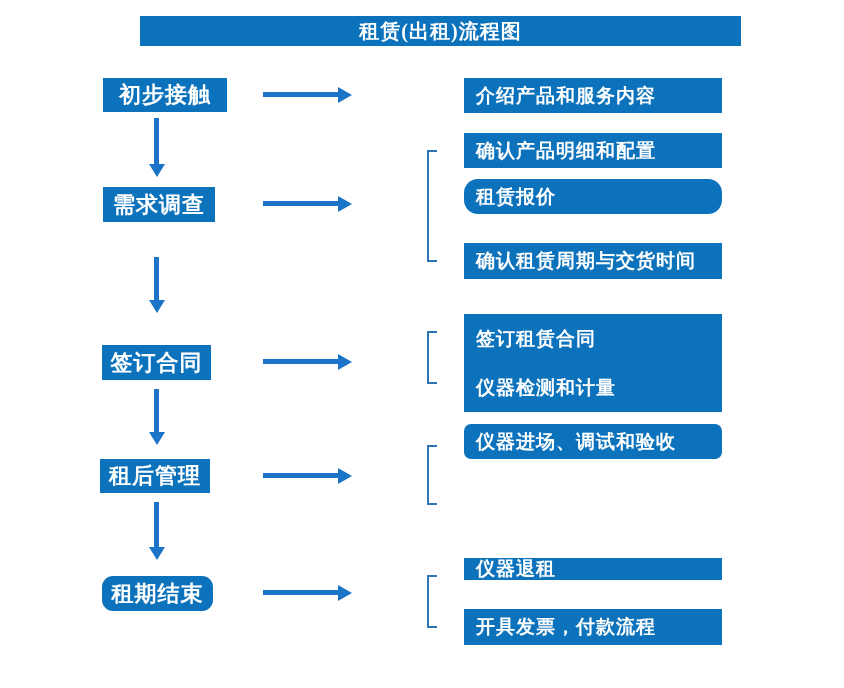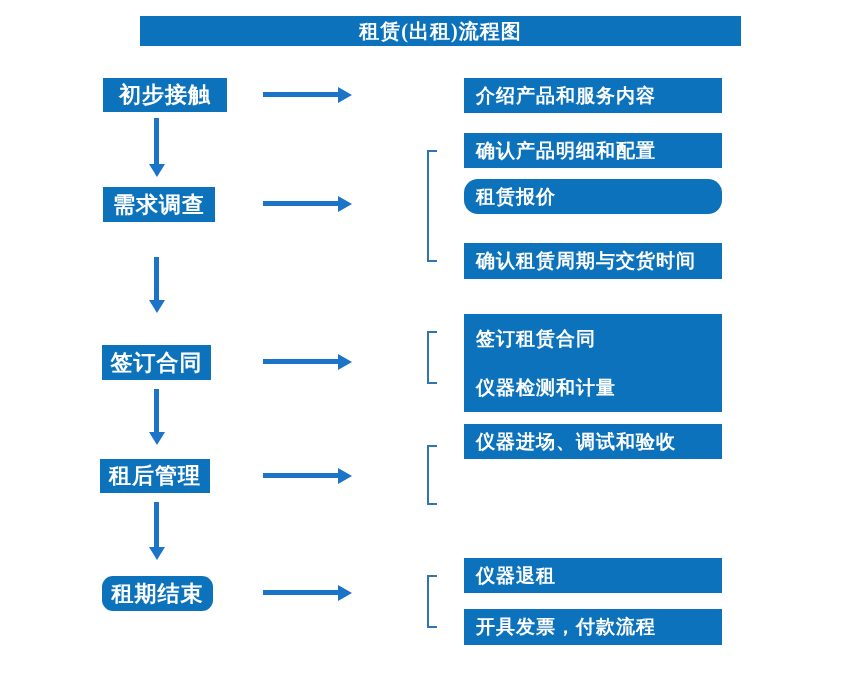--- a/index.html
+++ b/index.html
@@ -50,23 +50,23 @@
     padding-left:12px;box-sizing:border-box;
     letter-spacing:1px;
     margin-left:21px;
   }
   .d0{top:78px;height:35px;}
   .d1{top:133px;height:35px;}
   .d2{top:179px;height:35px;border-radius:14px;}
   .d3{top:243px;height:36px;}
   .d4{top:314px;height:50px;}
   .d5{top:364px;height:48px;}
-  .d6{top:424px;height:35px;}
+  .d6{top:424px;height:35px;border-radius:7px;}
   .d7{top:492px;height:35px;}
-  .d8{top:558px;height:35px;}
+  .d8{top:558px;height:22px;}
   .d9{top:609px;height:36px;}
 
   
   .harrow{position:absolute;left:263px;width:89px;height:16px;}
   .harrow .shaft{position:absolute;left:0;right:12px;top:5px;height:5px;background:var(--arrow-blue);}
   .harrow .head{position:absolute;right:0;top:0;width:0;height:0;
     border-left:14px solid var(--arrow-blue);
     border-top:8px solid transparent;border-bottom:8px solid transparent;}
   .h0{top:87px;} .h1{top:196px;} .h2{top:354px;} .h3{top:468px;} .h4{top:585px;}
 

